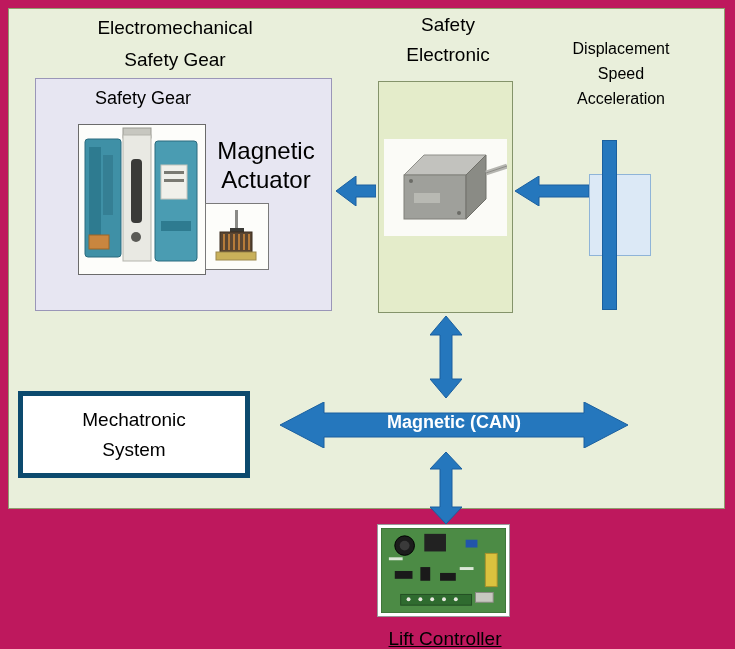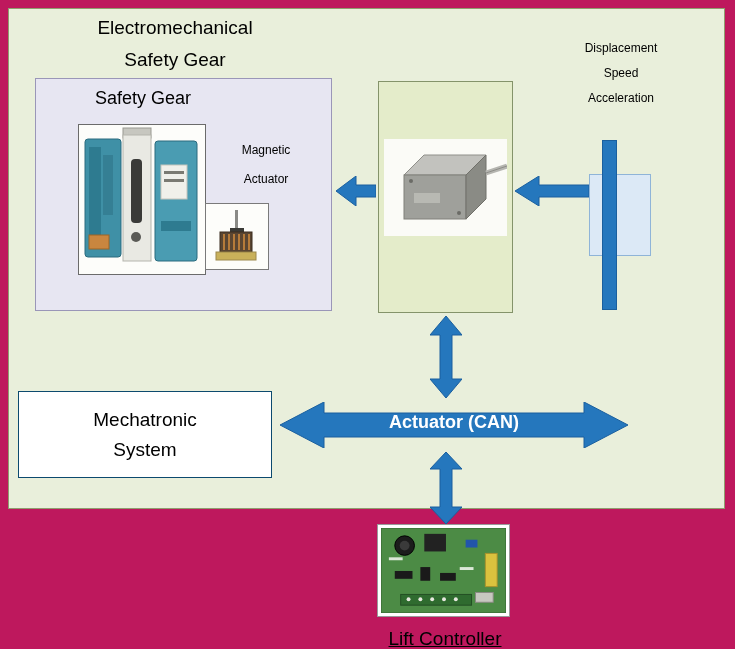--- a/index.html
+++ b/index.html
@@ -22,33 +22,33 @@
   }
   .system-box {
     left: 8px; top: 8px; width: 717px; height: 501px;
     background: var(--background, #e9efdb);
     border: 1px solid #8f9d6e;
   }
   .em-title   { left: 55px;  top: 12px;  width: 240px; font-size: 19px; line-height: 32px; }
   .se-title   { left: 383px; top: 10px;  width: 130px; font-size: 19px; line-height: 30px; }
   .sensor-block { left: 553px; top: 18px; width: 136px; }
   .sensor-title { font-size: 19px; line-height: 28px; }
-  .sensor-items { font-size: 12px; line-height: 25px; }
+  .sensor-items { font-size: 16px; line-height: 25px; }
 
   .sg-panel {
     left: 35px; top: 78px; width: 297px; height: 233px;
     background: var(--safety-gear-panel, #e7e6f2);
     border: 1px solid #9a96b8;
   }
   .sg-label { left: 58px; top: 88px; width: 170px; font-size: 18px; }
   .sg-photo {
     left: 78px; top: 124px; width: 128px; height: 151px;
     background: #fff; border: 1px solid #6b6b6b;
   }
-  .ma-label { left: 208px; top: 136px; width: 116px; font-size: 12px; line-height: 29px; }
+  .ma-label { left: 208px; top: 136px; width: 116px; font-size: 24px; line-height: 29px; }
   .ma-photo {
     left: 205px; top: 203px; width: 64px; height: 67px;
     background: #fff; border: 1px solid #7a7a7a;
   }
 
   .se-panel {
     left: 378px; top: 81px; width: 135px; height: 232px;
     background: var(--safety-electronic-panel, #e4ecca);
     border: 1px solid #84936a;
   }
@@ -76,22 +76,22 @@
   .arr-se-fb     { left: 430px; top: 316px; width: 32px; height: 82px; }
   .arr-fb-lc     { left: 430px; top: 452px; width: 32px; height: 72px; }
   .fieldbus-arrow { left: 280px; top: 402px; width: 348px; height: 46px; }
   .fieldbus-label {
     left: 280px; top: 412px; width: 348px;
     font-size: 18px; font-weight: bold;
     color: var(--fieldbus-text, #ffffff);
   }
 
   .mech-box {
-    left: 18px; top: 391px; width: 254px; height: 87px;
-    background: #ffffff; border: 1px solid #0c4a6e;
+    left: 18px; top: 391px; width: 232px; height: 87px;
+    background: #ffffff; border: 5px solid #0c4a6e;
     display: flex; align-items: center; justify-content: center;
   }
   .mech-label { font-size: 19px; line-height: 30px; }
 
   .lc-photo {
     left: 377px; top: 524px; width: 133px; height: 93px;
     background: #ffffff; border: 1px solid #9a9a9a; padding: 3px;
   }
   .lc-label { left: 360px; top: 628px; width: 170px; font-size: 19px; text-decoration: underline; }
 
@@ -99,20 +99,22 @@
 </style>
 </head>
 <body>
 
 <div class="stage">
 
   <div class="abs system-box"></div>
 
   <div class="abs lbl em-title">Electromechanical
 Safety Gear</div>
+  <div class="abs lbl se-title">Safety
+Electronic</div>
   <div class="abs lbl sensor-block">
     <div class="sensor-items">Displacement
 Speed
 Acceleration</div>
   </div>
 
   <div class="abs sg-panel"></div>
   <div class="abs lbl sg-label">Safety Gear</div>
 
   <div class="abs sg-photo">
@@ -183,21 +185,21 @@
   <div class="abs arr-se-fb">
     <svg class="arrow-svg" viewBox="0 0 32 82" preserveAspectRatio="none">
       <polygon class="arrow-poly" points="16,0 32,19 22,19 22,63 32,63 16,82 0,63 10,63 10,19 0,19"></polygon>
     </svg>
   </div>
   <div class="abs fieldbus-arrow">
     <svg class="arrow-svg" viewBox="0 0 348 46" preserveAspectRatio="none">
       <polygon class="arrow-poly" points="0,23 44,0 44,11 304,11 304,0 348,23 304,46 304,35 44,35 44,46"></polygon>
     </svg>
   </div>
-  <div class="abs lbl fieldbus-label">Actuator (CAN)</div>
+  <div class="abs lbl fieldbus-label">Magnetic (CAN)</div>
   <div class="abs arr-fb-lc">
     <svg class="arrow-svg" viewBox="0 0 32 72" preserveAspectRatio="none">
       <polygon class="arrow-poly" points="16,0 32,17 22,17 22,55 32,55 16,72 0,55 10,55 10,17 0,17"></polygon>
     </svg>
   </div>
 
   <div class="abs mech-box">
     <div class="lbl mech-label">Mechatronic
 System</div>
   </div>

